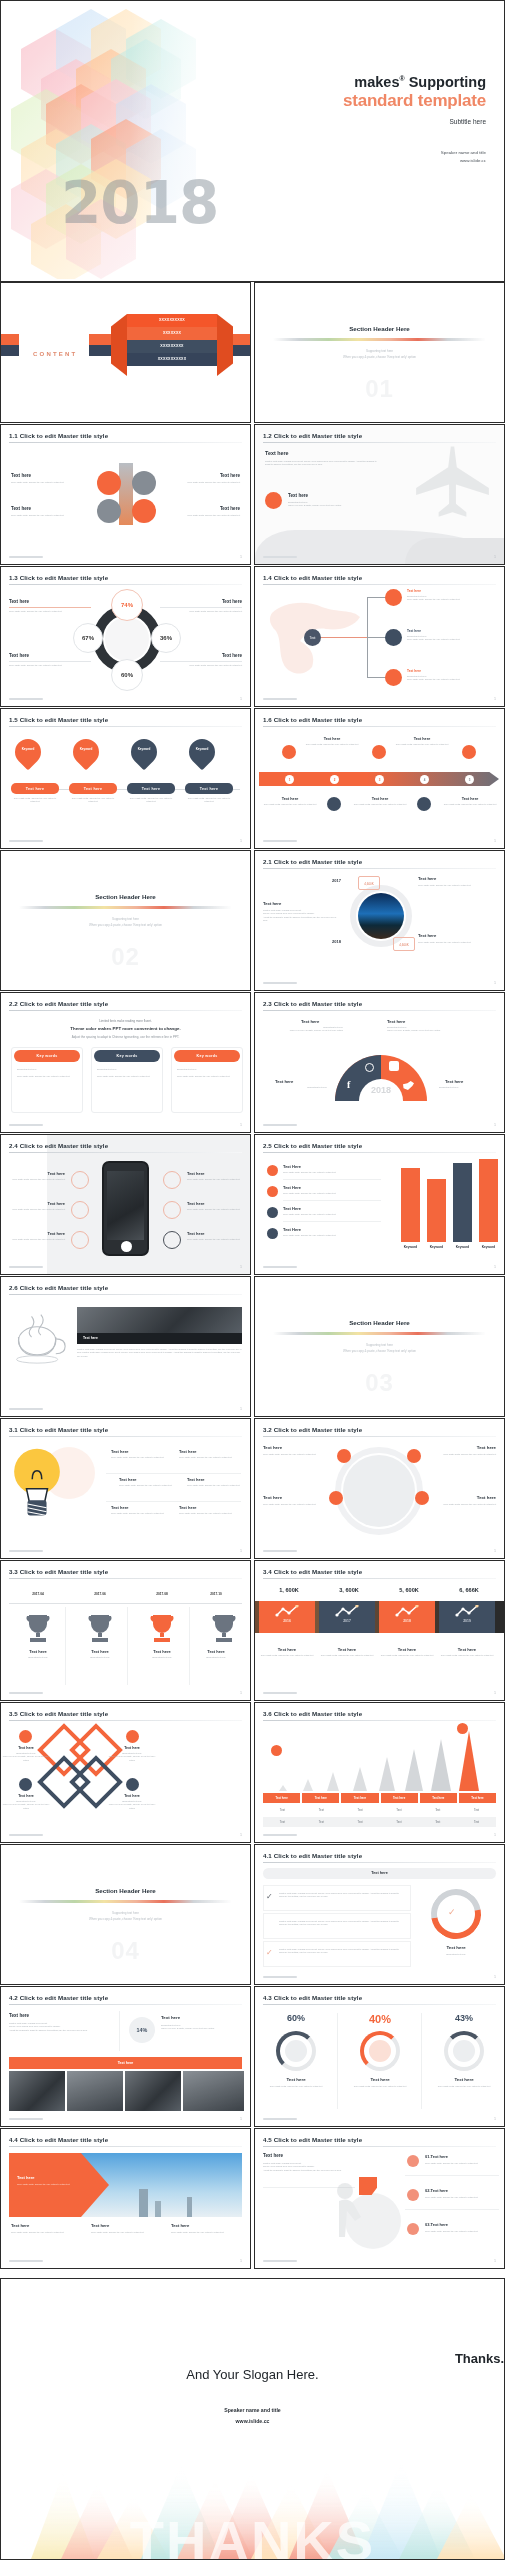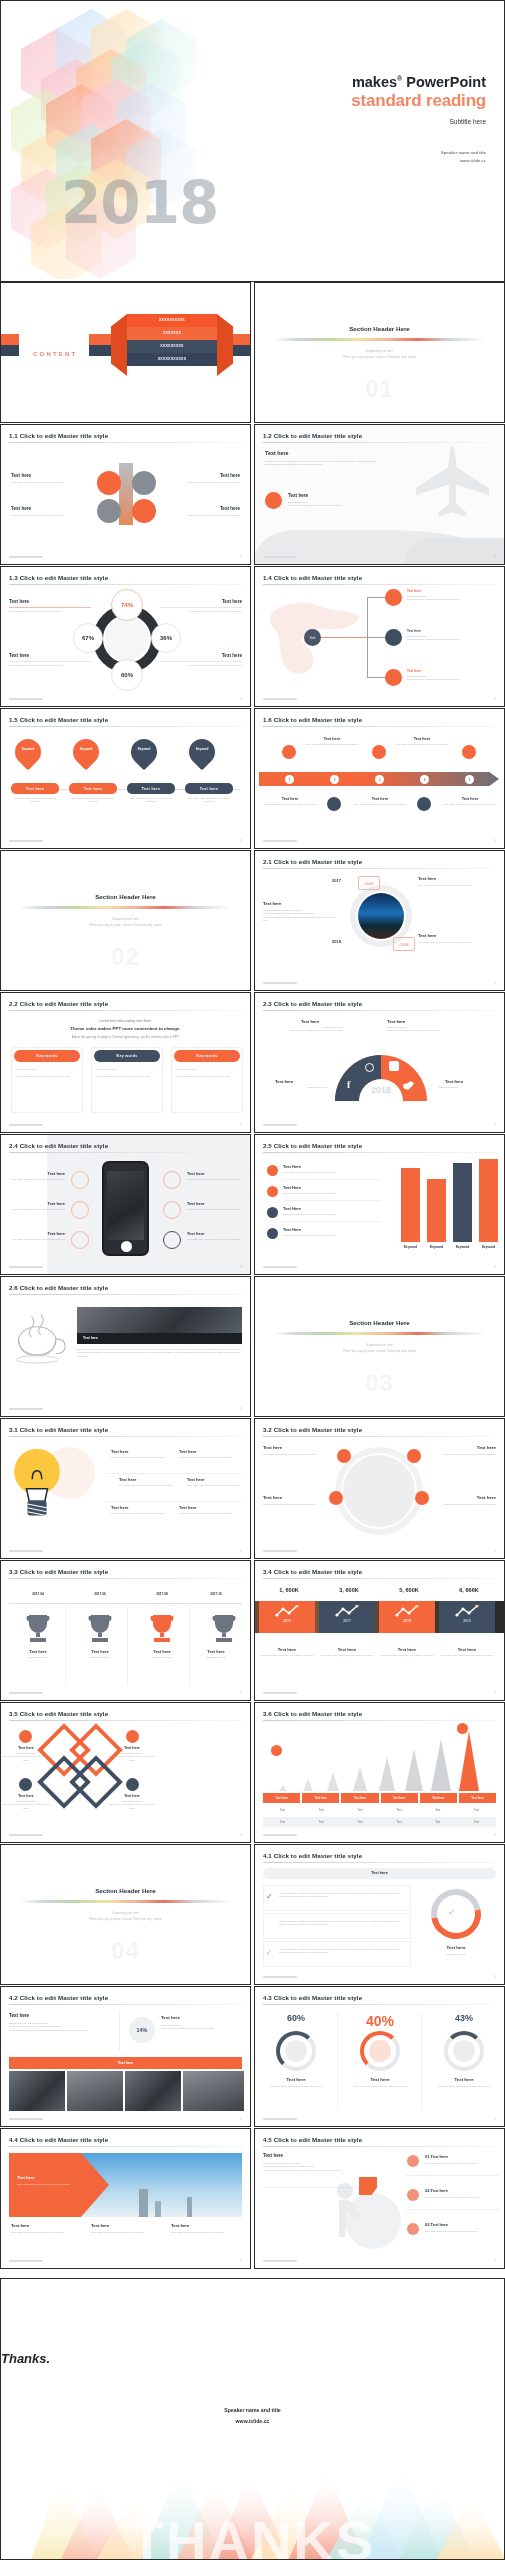--- a/index.html
+++ b/index.html
@@ -64,21 +64,21 @@
   .circ { border-radius:50%; position:absolute; }
   .pin { position:absolute; width:26px; height:26px; border-radius:50% 50% 50% 2px; transform:rotate(-45deg); }
   .rpill { position:absolute; border-radius:5px; }
 
   .dots { letter-spacing:.2px; }
   .grayimg { background:linear-gradient(135deg,#6e747a,#2f3439 60%,#585f66); }
   .grayimg2 { background:linear-gradient(160deg,#8a9096,#3b4147); }
 
   
   #thanks { left:0; top:2278px; width:505px; height:282px; }
-  .th1 { position:absolute; left:0; right:0; top:72px; text-align:left; font-size:13px; font-weight:bold; color:#21262b;font-style:italic; }
+  .th1 { position:absolute; left:0; right:0; top:72px; text-align:right; font-size:13px; font-weight:bold; color:#21262b; }
   .th2 { position:absolute; left:0; right:0; top:88px; text-align:center; font-size:13px; color:#21262b; }
   .th3 { position:absolute; left:0; right:0; top:126px; text-align:center; font-size:5.2px; font-weight:bold; color:#2b3138; line-height:2.2; }
   .thanks-word { position:absolute; left:0; right:0; bottom:-14px; text-align:center; font-size:56px; font-weight:bold; color:rgba(255,255,255,.72); letter-spacing:2px; }
 </style>
 </head>
 <body>
 
 <div class="page">
 
   <div class="slide full" id="cover">
@@ -137,22 +137,22 @@
           <polygon points="10,180 45,160 80,180 80,220 45,240 10,220" fill="url(#g1)" opacity=".5"></polygon>
           <polygon points="45,175 80,155 115,175 115,215 80,235 45,215" fill="url(#g6)" opacity=".6"></polygon>
           <polygon points="80,170 115,150 150,170 150,210 115,230 80,210" fill="url(#g2)" opacity=".7"></polygon>
           <polygon points="30,215 65,195 100,215 100,255 65,275 30,255" fill="url(#g2)" opacity=".55"></polygon>
           <polygon points="65,210 100,190 135,210 135,250 100,270 65,250" fill="url(#g1)" opacity=".45"></polygon>
         </g>
         <rect x="0" y="0" width="235" height="270" fill="url(#fade)"></rect>
       </svg>
     </div>
     <div class="cover-2018">2018</div>
-    <div class="cover-t1"><span>makes</span><sup>®</sup><span> PowerPoint</span></div>
-    <div class="cover-t2">standard reading</div>
+    <div class="cover-t1"><span>makes</span><sup>®</sup><span> Supporting</span></div>
+    <div class="cover-t2">standard template</div>
     <div class="cover-sub">Subtitle here</div>
     <div class="cover-spk">
       <div>Speaker name and title</div>
       <div>www.islide.cc</div>
     </div>
   </div>
 
   <div class="slide half" style="left:0; top:282px;">
     <div class="content-word">CONTENT</div>
     <div class="ribbon rib-o2" style="left:0;top:51px;width:18px;height:11px;"></div>
@@ -781,21 +781,21 @@
   <div class="slide half" style="left:254px; top:1986px;">
     <div class="stitle">4.3 Click to edit Master title style</div>
     <div class="titlerule"></div>
     <div style="position:absolute;left:82px;top:26px;width:1px;height:96px;background:#eef0f1;"></div>
     <div style="position:absolute;left:166px;top:26px;width:1px;height:96px;background:#eef0f1;"></div>
     <div style="position:absolute;left:0;top:26px;width:82px;text-align:center;font-size:9px;font-weight:bold;color:#3f4e61;">60%</div>
     <div class="circ" style="left:21px;top:44px;width:40px;height:40px;border:4px solid #4a5563;border-right-color:#e6e8ea;border-bottom-color:#e6e8ea;"></div>
     <div class="circ" style="left:30px;top:53px;width:22px;height:22px;background:#eceef0;"></div>
     <div class="th" style="position:absolute;left:0;top:90px;width:82px;text-align:center;font-size:4.4px;">Text here</div>
     <div class="tb2" style="position:absolute;left:10px;top:98px;width:62px;text-align:center;">Copy paste fonts. Choose the only option to retain text</div>
-    <div style="position:absolute;left:84px;top:26px;width:82px;text-align:center;font-size:14px;font-weight:bold;color:#f4663c;">40%</div>
+    <div style="position:absolute;left:84px;top:26px;width:82px;text-align:center;font-size:11px;font-weight:bold;color:#f4663c;">40%</div>
     <div class="circ" style="left:105px;top:44px;width:40px;height:40px;border:4px solid #f4663c;border-bottom-color:#e6e8ea;border-right-color:#e6e8ea;"></div>
     <div class="circ" style="left:114px;top:53px;width:22px;height:22px;background:#fbe0d6;"></div>
     <div class="th" style="position:absolute;left:84px;top:90px;width:82px;text-align:center;font-size:4.4px;">Text here</div>
     <div class="tb2" style="position:absolute;left:94px;top:98px;width:62px;text-align:center;">Copy paste fonts. Choose the only option to retain text</div>
     <div style="position:absolute;left:168px;top:26px;width:82px;text-align:center;font-size:9px;font-weight:bold;color:#3f4e61;">43%</div>
     <div class="circ" style="left:189px;top:44px;width:40px;height:40px;border:4px solid #e6e8ea;border-top-color:#4a5563;"></div>
     <div class="circ" style="left:198px;top:53px;width:22px;height:22px;background:#eceef0;"></div>
     <div class="th" style="position:absolute;left:168px;top:90px;width:82px;text-align:center;font-size:4.4px;">Text here</div>
     <div class="tb2" style="position:absolute;left:178px;top:98px;width:62px;text-align:center;">Copy paste fonts. Choose the only option to retain text</div>
     <div class="foot-l"></div>
@@ -848,20 +848,21 @@
     <div style="position:absolute;left:150px;top:80px;width:94px;height:1px;background:#eef0f1;"></div>
     <div class="circ" style="left:152px;top:94px;width:12px;height:12px;background:#f2917a;"></div>
     <div class="th" style="position:absolute;left:170px;top:93px;font-size:4px;">03.Text here</div>
     <div class="tb2" style="position:absolute;left:170px;top:101px;width:72px;">Copy paste fonts. Choose the only option to retain text</div>
     <div class="foot-l"></div>
     <div class="foot-r">1</div>
   </div>
 
   <div class="slide full" id="thanks">
     <div class="th1">Thanks.</div>
+    <div class="th2">And Your Slogan Here.</div>
     <div class="th3">
       <div>Speaker name and title</div>
       <div>www.islide.cc</div>
     </div>
     <div style="position:absolute;left:0;right:0;bottom:0;height:120px;overflow:hidden;">
       <svg width="505" height="120" viewBox="0 0 505 120">
         <defs>
           <linearGradient id="t1" x1="0" y1="0" x2="0" y2="1">
               <stop offset="0" stop-color="#ffffff" stop-opacity="0"></stop>
               <stop offset="1" stop-color="#ffd9a0"></stop>

